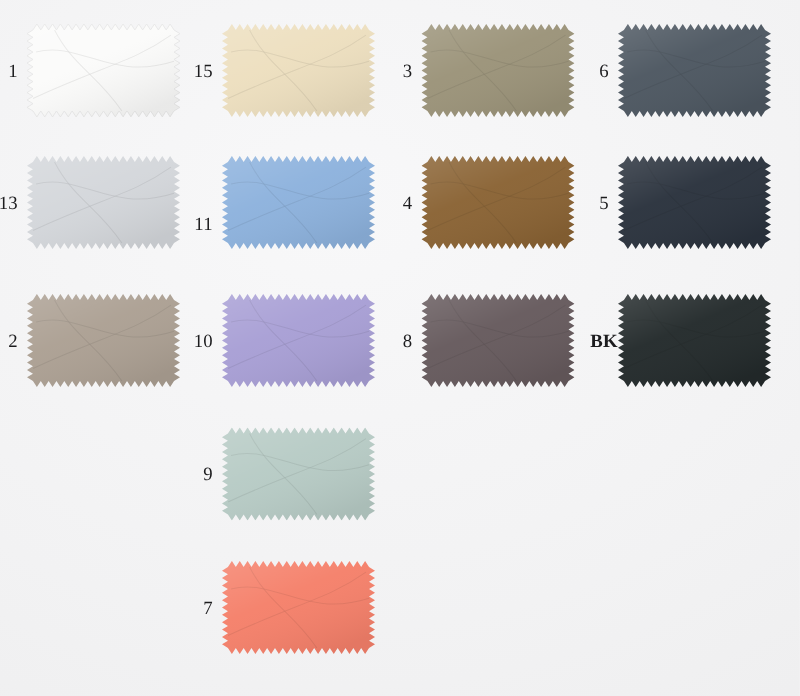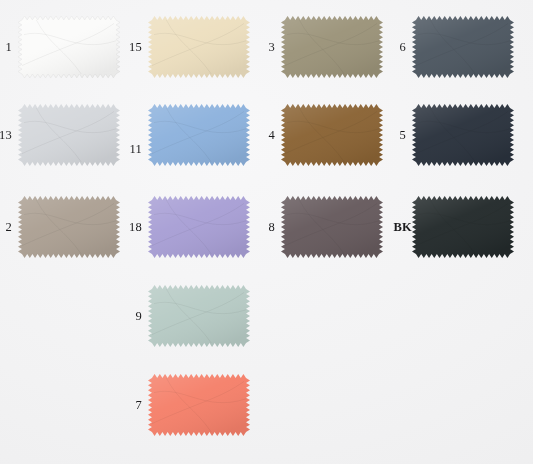--- a/index.html
+++ b/index.html
@@ -264,21 +264,21 @@
           <g clip-path="url(#clip8)" opacity="0.16">
             <path d="M6,18.599999999999998 C35.699999999999996,11.16 56.1,38.44 98,24.8" fill="none" stroke="rgba(0,0,0,0.45)" stroke-width="0.7"></path>
             <path d="M18.36,4 C30.599999999999998,27.900000000000002 46.92,34.1 63.24,58" fill="none" stroke="rgba(0,0,0,0.45)" stroke-width="0.7"></path>
             <path d="M96,7.4399999999999995 C71.39999999999999,24.8 53.04,27.28 4,49.6" fill="none" stroke="rgba(0,0,0,0.45)" stroke-width="0.7"></path>
           </g>
           <rect x="0" y="0" width="102" height="62" fill="url(#grad8)" clip-path="url(#clip8)"></rect>
         </svg>
       </div>
     </div>
     <div class="swatch-cell" style="left: 0px; top: 0px; width: 533px; height: 0px;">
-      <div class="swatch-label" style="left: 114px; top: 221px; width: 28px; color: rgb(28, 28, 30);">18</div>
+      <div class="swatch-label" style="left: 114px; top: 221px; width: 28px; color: rgb(28, 28, 30);">10</div>
       <div class="swatch-chip" style="left: 148px; top: 196px; width: 102px; height: 62px;">
         <svg class="chip-svg" viewBox="0 0 102 62" preserveAspectRatio="none">
           <defs>
             <clipPath id="clip9">
               <path d="M3.98,3.98L6.59,0.00L9.20,3.98L11.82,0.00L14.43,3.98L17.04,0.00L19.65,3.98L22.26,0.00L24.88,3.98L27.49,0.00L30.10,3.98L32.71,0.00L35.33,3.98L37.94,0.00L40.55,3.98L43.16,0.00L45.78,3.98L48.39,0.00L51.00,3.98L53.61,0.00L56.22,3.98L58.84,0.00L61.45,3.98L64.06,0.00L66.67,3.98L69.29,0.00L71.90,3.98L74.51,0.00L77.12,3.98L79.74,0.00L82.35,3.98L84.96,0.00L87.57,3.98L90.19,0.00L92.80,3.98L95.41,0.00L98.02,3.98L102.00,6.43L98.02,8.89L102.00,11.35L98.02,13.80L102.00,16.26L98.02,18.72L102.00,21.17L98.02,23.63L102.00,26.09L98.02,28.54L102.00,31.00L98.02,33.46L102.00,35.91L98.02,38.37L102.00,40.83L98.02,43.28L102.00,45.74L98.02,48.20L102.00,50.65L98.02,53.11L102.00,55.57L98.02,58.02L95.41,62.00L92.80,58.02L90.19,62.00L87.57,58.02L84.96,62.00L82.35,58.02L79.74,62.00L77.12,58.02L74.51,62.00L71.90,58.02L69.29,62.00L66.67,58.02L64.06,62.00L61.45,58.02L58.84,62.00L56.22,58.02L53.61,62.00L51.00,58.02L48.39,62.00L45.78,58.02L43.16,62.00L40.55,58.02L37.94,62.00L35.33,58.02L32.71,62.00L30.10,58.02L27.49,62.00L24.88,58.02L22.26,62.00L19.65,58.02L17.04,62.00L14.43,58.02L11.81,62.00L9.20,58.02L6.59,62.00L3.98,58.02L0.00,55.57L3.98,53.11L0.00,50.65L3.98,48.20L0.00,45.74L3.98,43.28L0.00,40.83L3.98,38.37L0.00,35.91L3.98,33.46L0.00,31.00L3.98,28.54L0.00,26.09L3.98,23.63L0.00,21.17L3.98,18.72L0.00,16.26L3.98,13.80L0.00,11.35L3.98,8.89L0.00,6.43L3.98,3.98Z"></path>
             </clipPath>
             <linearGradient id="grad9" x1="0" y1="0" x2="0.7" y2="1">
               <stop offset="0%" stop-color="rgba(255,255,255,0.16)"></stop>
               <stop offset="45%" stop-color="rgba(255,255,255,0.03)"></stop>
               <stop offset="100%" stop-color="rgba(0,0,0,0.07)"></stop>

